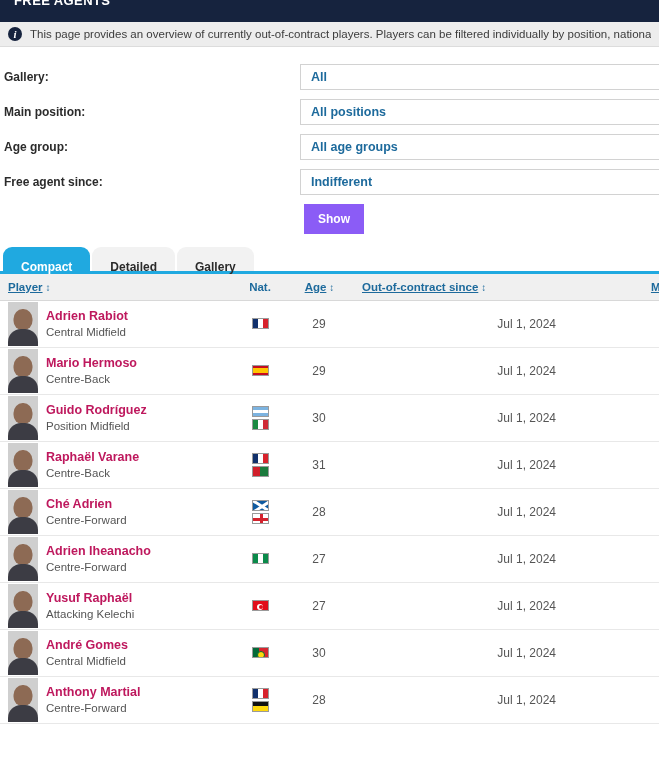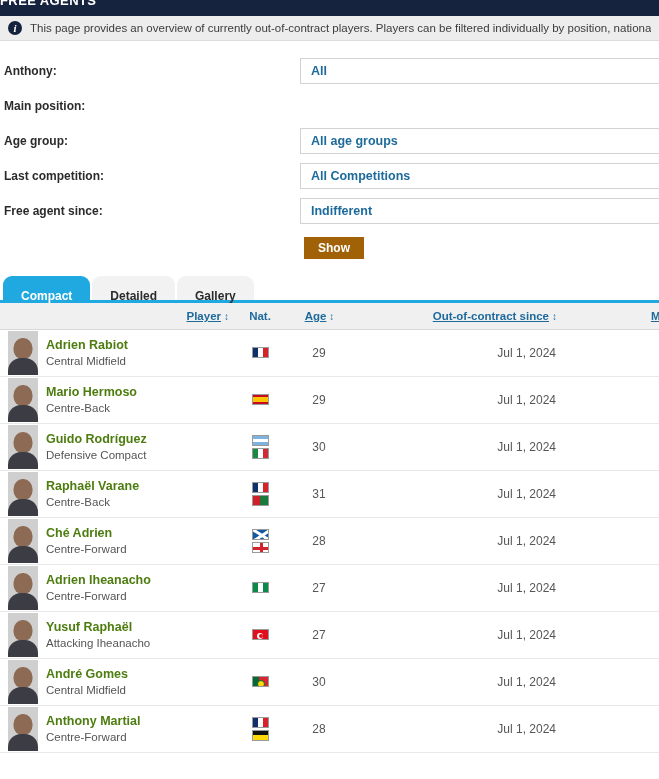--- a/index.html
+++ b/index.html
@@ -8,27 +8,27 @@
     width: 659px; height: 779px;
     overflow: hidden;
     background: #ffffff;
     font-family: "Liberation Sans", sans-serif;
     font-size: 12px;
     color: #2a2a2a;
   }
 
   
   .title-bar {
-    height: 16px;
+    height: 22px;
     background: #16233e;
     color: #ffffff;
     font-size: 13px;
     font-weight: bold;
     letter-spacing: .4px;
-    padding: 0 0;
+    padding: 0 14px;
     line-height: 13px;
     overflow: hidden;
     position: relative;
   }
   .title-bar span { display: block; margin-top: -6px; }
 
   
   .info-banner {
     background: #ededed;
     border-bottom: 1px solid #dcdcdc;
@@ -97,26 +97,26 @@
     white-space: nowrap;
   }
 
   .show-row {
     display: flex;
     align-items: center;
     height: 40px;
   }
   .show-btn {
     margin-left: 4px;
-    background: #a16207;
+    background: #8b5cf6;
     color: #ffffff;
     font-weight: bold;
     font-size: 12px;
     border: none;
-    height: 22px;
+    height: 30px;
     padding: 0 14px;
     cursor: pointer;
     font-family: "Liberation Sans", sans-serif;
   }
 
   
   .tabs {
     display: flex;
     align-items: flex-end;
     padding-left: 3px;
@@ -155,24 +155,24 @@
   table.player-table thead th {
     background: #f0f0f0;
     border-bottom: 1px solid #d8d8d8;
     height: 26px;
     font-size: 11.5px;
     font-weight: bold;
     color: #1d6a9c;
     padding: 0 8px;
     white-space: nowrap;
   }
-  th.c-player  { width: 236px; text-align: right; }
+  th.c-player  { width: 236px; text-align: left; }
   th.c-nat     { width: 48px;  text-align: center; color:#2b2b2b; }
   th.c-age     { width: 70px;  text-align: center; }
-  th.c-ooc     { width: 210px; text-align: right; }
+  th.c-ooc     { width: 210px; text-align: left; }
   th.c-mv      { width: 148px; text-align: right; }
 
   th .hdr-link { text-decoration: underline; cursor: pointer; }
   .sort-ico { font-size: 10px; margin-left: 3px; letter-spacing: -1px; }
 
   table.player-table tbody td {
     border-bottom: 1px solid #e8e8e8;
     height: 46px;
     padding: 0 8px;
     font-size: 12px;
@@ -205,21 +205,21 @@
   .avatar .body {
     position: absolute;
     left: 50%; bottom: 0;
     transform: translateX(-50%);
     width: 30px; height: 17px;
     border-radius: 13px 13px 0 0;
     background: #3c3c44;
   }
   .player-info { padding-left: 8px; min-width: 0; }
   .player-name {
-    color: #4d7c0f;
+    color: #be185d;
     font-weight: bold;
     font-size: 12.5px;
     text-decoration: none;
     display: block;
     line-height: 16px;
     white-space: nowrap;
     cursor: pointer;
   }
   .player-pos {
     color: #555;
@@ -278,38 +278,35 @@
 </div>
 
 <div class="info-banner">
   <div class="info-icon">i</div>
   <div class="info-text">This page provides an overview of currently out-of-contract players. Players can be filtered individually by position, nationality, their last com..</div>
 </div>
 
 <div class="filter-area">
   <div id="filter-rows">
       <div class="filter-row">
-        <div class="filter-label">Anthony:</div>
+        <div class="filter-label">Gallery:</div>
         <div class="filter-field">
           <div class="select-box">All</div>
         </div>
       </div>
       <div class="filter-row">
         <div class="filter-label">Main position:</div>
+        <div class="filter-field">
+          <div class="select-box">All positions</div>
+        </div>
       </div>
       <div class="filter-row">
         <div class="filter-label">Age group:</div>
         <div class="filter-field">
           <div class="select-box">All age groups</div>
-        </div>
-      </div>
-      <div class="filter-row">
-        <div class="filter-label">Last competition:</div>
-        <div class="filter-field">
-          <div class="select-box">All Competitions</div>
         </div>
       </div>
       <div class="filter-row">
         <div class="filter-label">Free agent since:</div>
         <div class="filter-field">
           <div class="select-box">Indifferent</div>
         </div>
       </div>
     </div>
 
@@ -395,21 +392,21 @@
       </tr>
       <tr>
         <td class="c-player">
           <div class="player-cell">
             <div class="avatar">
               <div class="head"></div>
               <div class="body"></div>
             </div>
             <div class="player-info">
               <a class="player-name">Guido Rodríguez</a>
-              <div class="player-pos">Defensive Compact</div>
+              <div class="player-pos">Position Midfield</div>
             </div>
           </div>
         </td>
         <td class="c-nat">
           <div class="flags">
             <span class="flag f-ar"></span>
             <span class="flag f-it"></span>
           </div>
         </td>
         <td class="c-age">30</td>
@@ -486,21 +483,21 @@
       </tr>
       <tr>
         <td class="c-player">
           <div class="player-cell">
             <div class="avatar">
               <div class="head"></div>
               <div class="body"></div>
             </div>
             <div class="player-info">
               <a class="player-name">Yusuf Raphaël</a>
-              <div class="player-pos">Attacking Iheanacho</div>
+              <div class="player-pos">Attacking Kelechi</div>
             </div>
           </div>
         </td>
         <td class="c-nat">
           <div class="flags">
             <span class="flag f-tr"></span>
           </div>
         </td>
         <td class="c-age">27</td>
         <td class="c-ooc">Jul 1, 2024</td>

